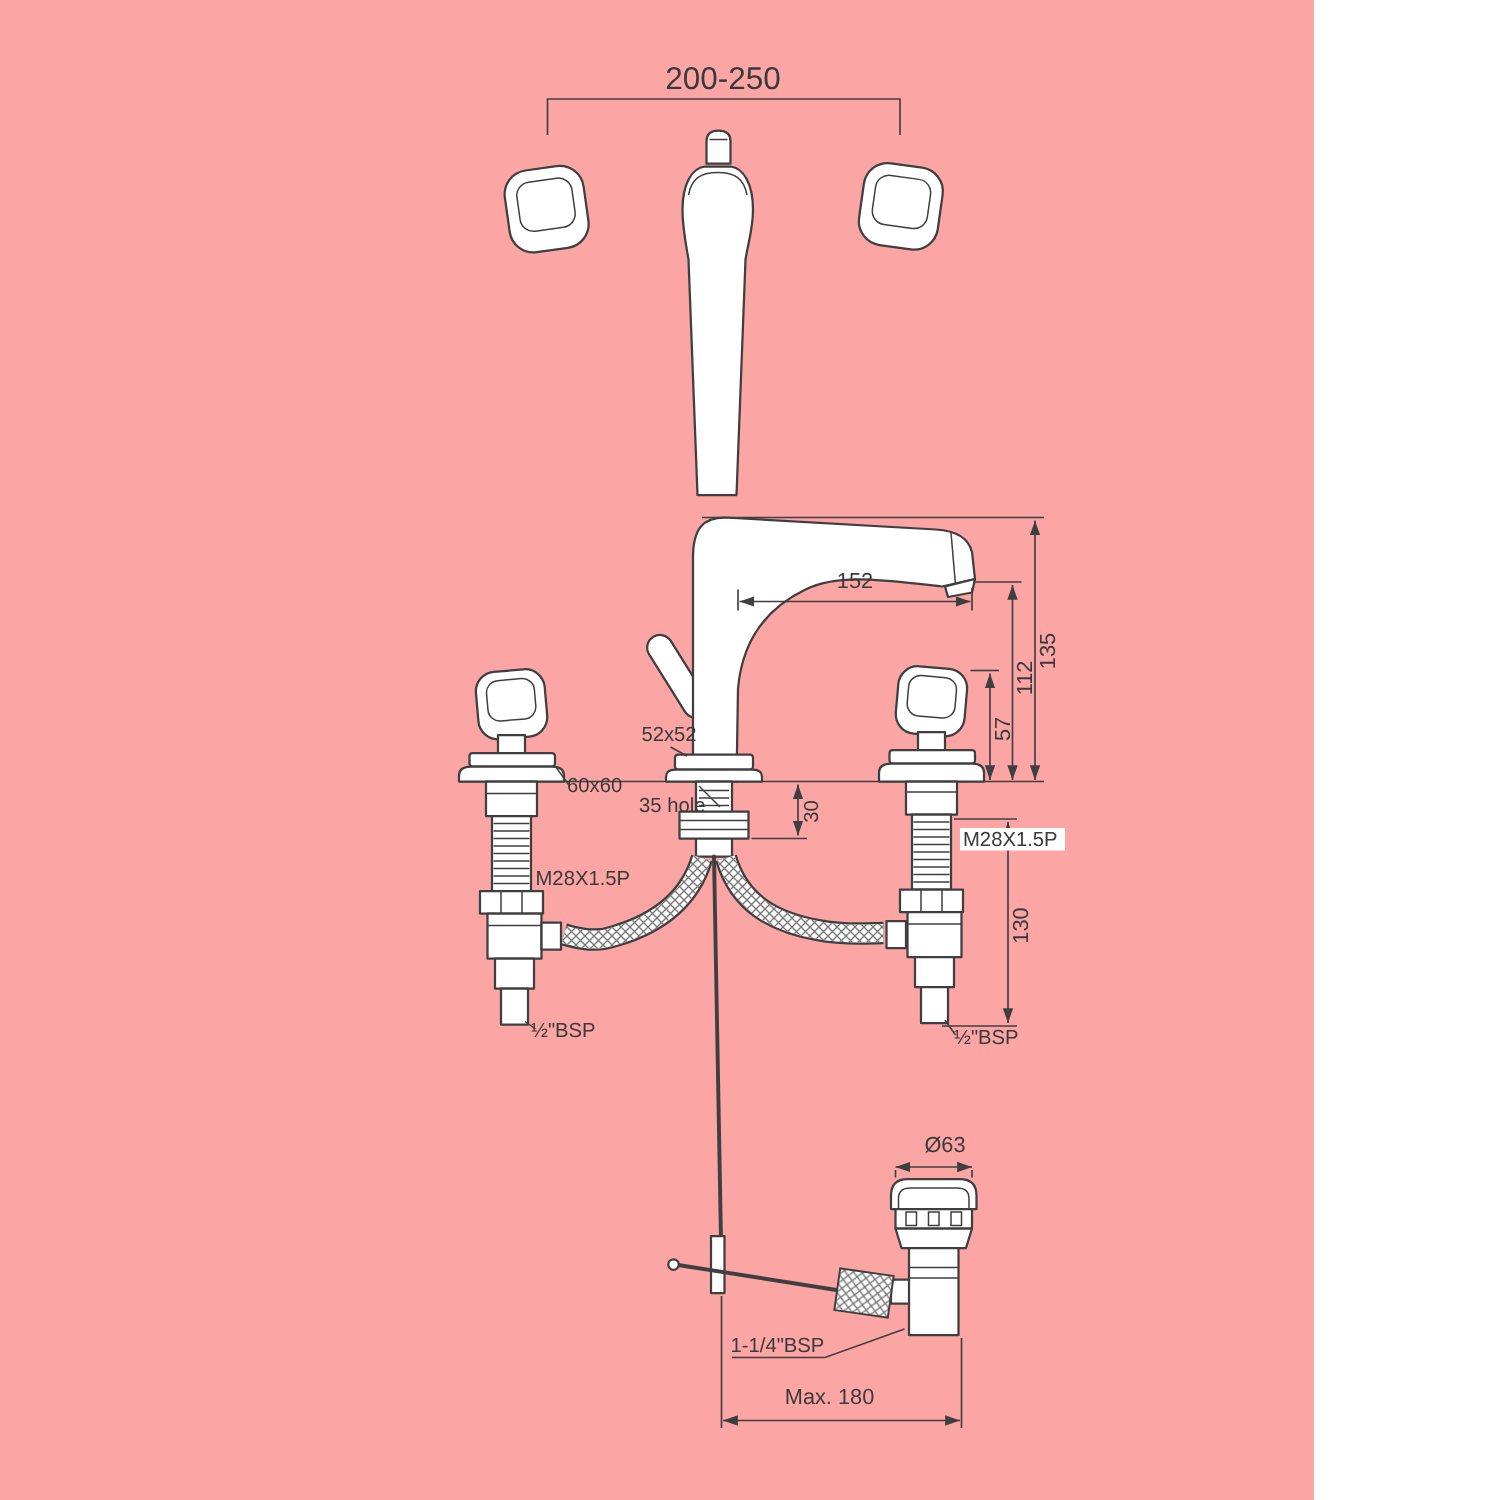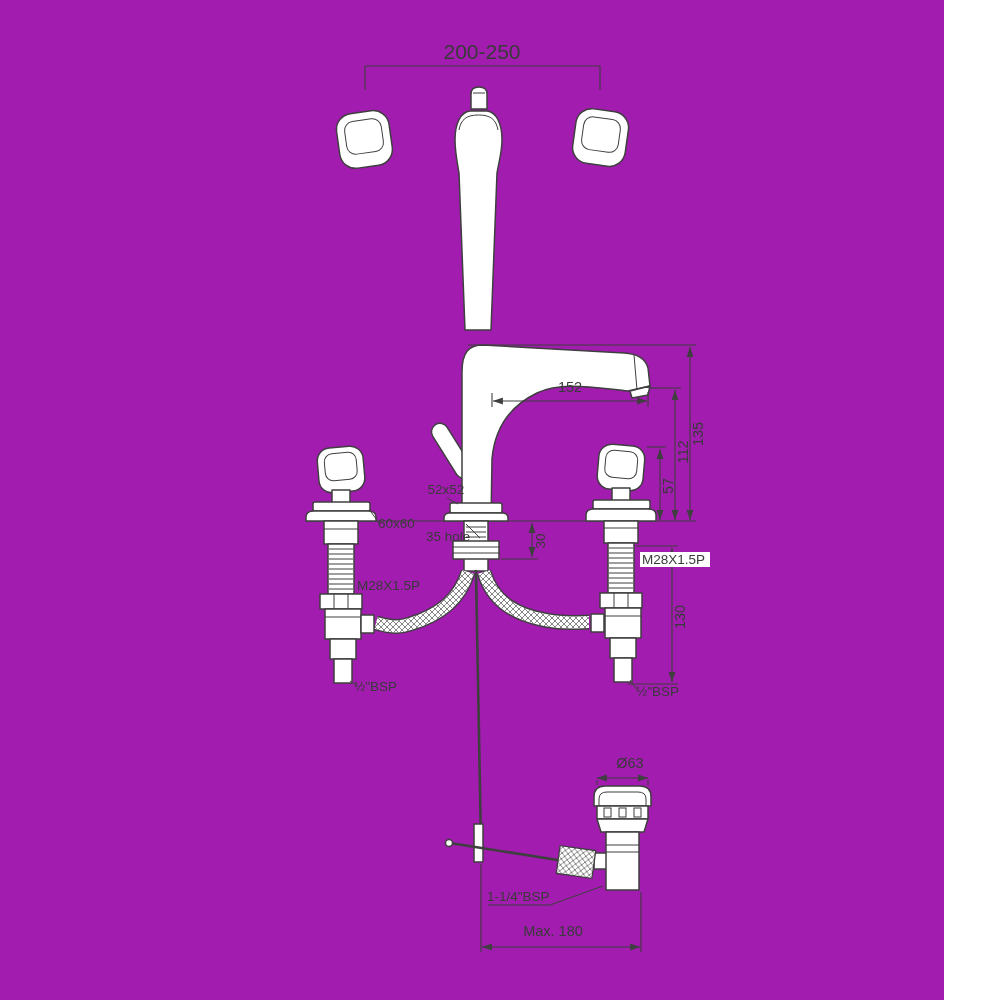--- a/index.html
+++ b/index.html
@@ -1,16 +1,16 @@
 <!DOCTYPE html>
 <html><head>
 <meta charset="utf-8">
 <style>
   html,body{margin:0;padding:0;background:#fff;}
-  .canvas{position:relative;width:944px;height:1000px;background:#a21caf;overflow:hidden;}
+  .canvas{position:relative;width:876px;height:1000px;background:#fca5a5;overflow:hidden;}
   svg{display:block;}
   .part{fill:#fff;stroke:#3f3f3f;stroke-width:1.5;stroke-linejoin:round;}
   .thin{fill:none;stroke:#3f3f3f;stroke-width:1;}
   .dim{fill:none;stroke:#3f3f3f;stroke-width:1.1;}
   .rod{fill:none;stroke:#3f3f3f;stroke-width:2.6;stroke-linecap:round;}
   .hatch{fill:url(#braid);stroke:#3f3f3f;stroke-width:1.3;}
   text{fill:#3a3a3a;font-family:"Liberation Sans","DejaVu Sans",sans-serif;font-size:14.5px;}
   .lg{font-size:21px;}
   .sm{font-size:13.5px;}
 </style>

